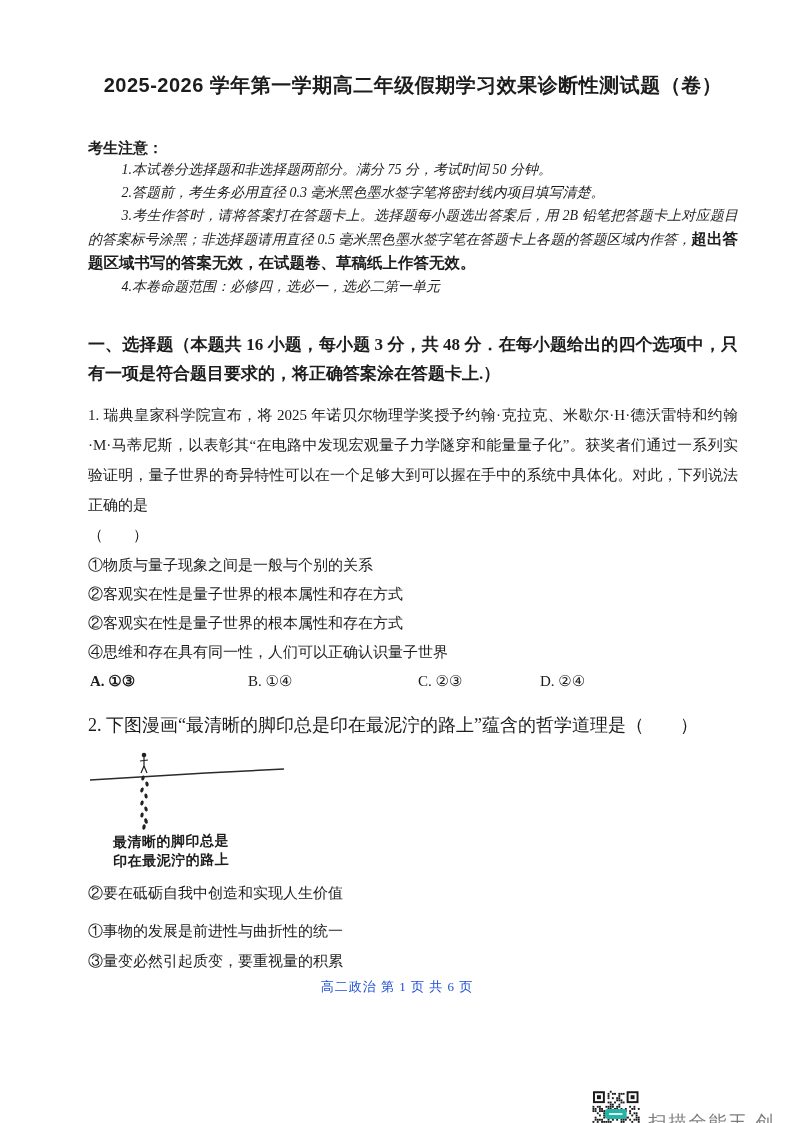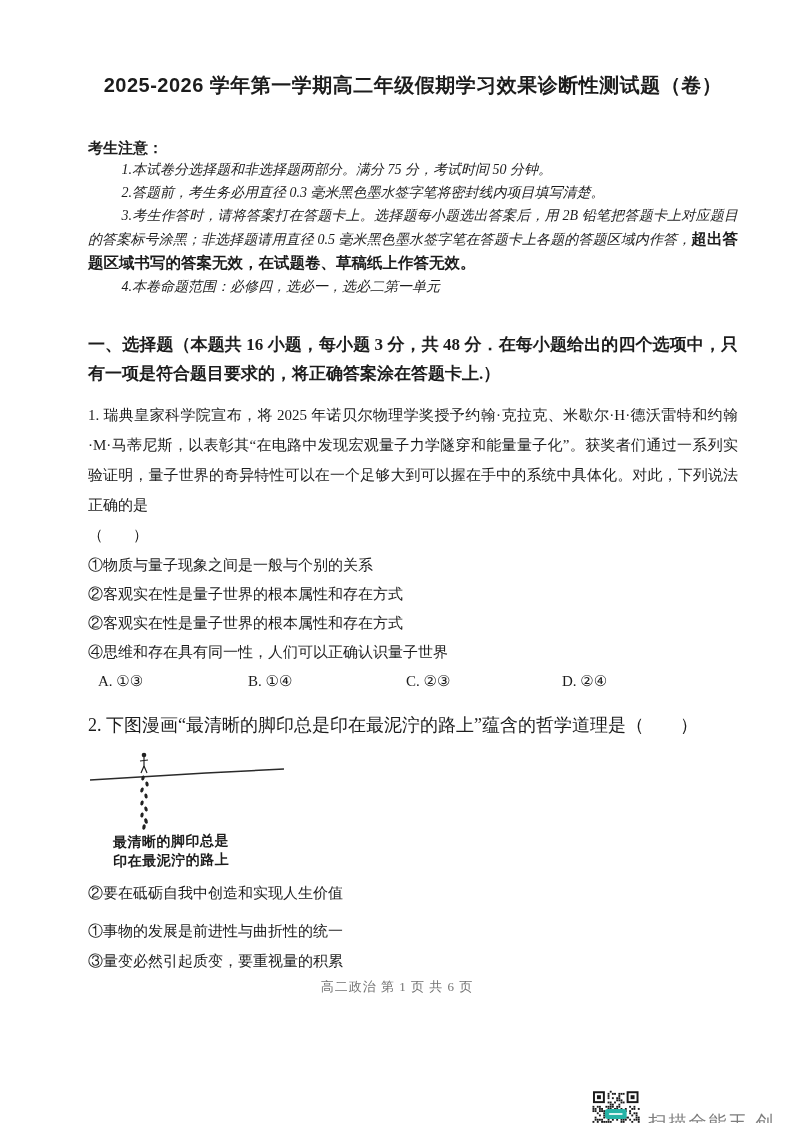--- a/index.html
+++ b/index.html
@@ -66,24 +66,24 @@
   .stmt{margin:0;font-size:15px;line-height:29px;}
   .stmt.first{margin-top:1px;}
   .stmt.sp30{line-height:30px;}
 
   .choices{
     position:relative;
     height:29px;line-height:29px;
     font-size:15px;
   }
   .choice{position:absolute;top:0;}
-  .choice.c0{left:10px;}
+  .choice.c0{left:2px;font-weight:bold;}
   .choice.c1{left:160px;}
-  .choice.c2{left:318px;}
-  .choice.c3{left:474px;}
+  .choice.c2{left:330px;}
+  .choice.c3{left:452px;}
 
   .q2stem{margin:14px 0 0 0;font-size:18px;line-height:30px;}
 
   .cartoon{
     position:relative;
     margin:6px 0 0 0;
     width:230px;height:132px;
   }
   .cartoon svg{display:block;}
   .caption{
@@ -91,21 +91,21 @@
     width:150px;
     font-family:"Liberation Sans","DejaVu Sans",sans-serif;
     font-weight:bold;font-size:14px;line-height:19px;
     text-align:center;
     transform:rotate(-1deg);
     letter-spacing:0.5px;
   }
 
   .footer{
     position:absolute;left:0;top:978px;width:100%;
-    text-align:center;font-size:13px;color:#737373;
+    text-align:center;font-size:13px;color:#1d4ed8;
     letter-spacing:1px;
   }
 
   .scanner{
     position:absolute;left:592px;top:1070px;
     display:flex;align-items:center;gap:9px;
   }
   .scanner .wm-text{
     font-family:"Liberation Sans","DejaVu Sans",sans-serif;
     font-size:18px;color:#7d7d7d;letter-spacing:2px;margin-top:40px;

